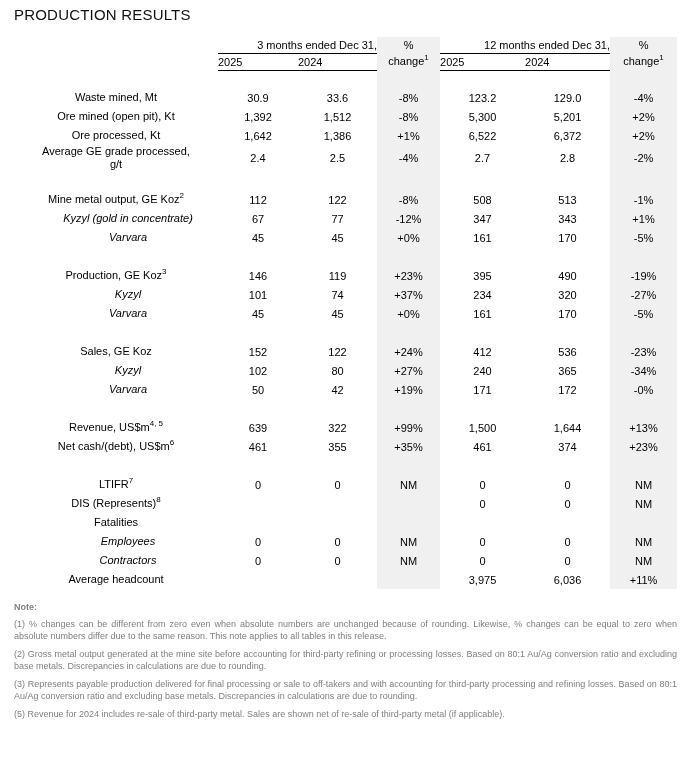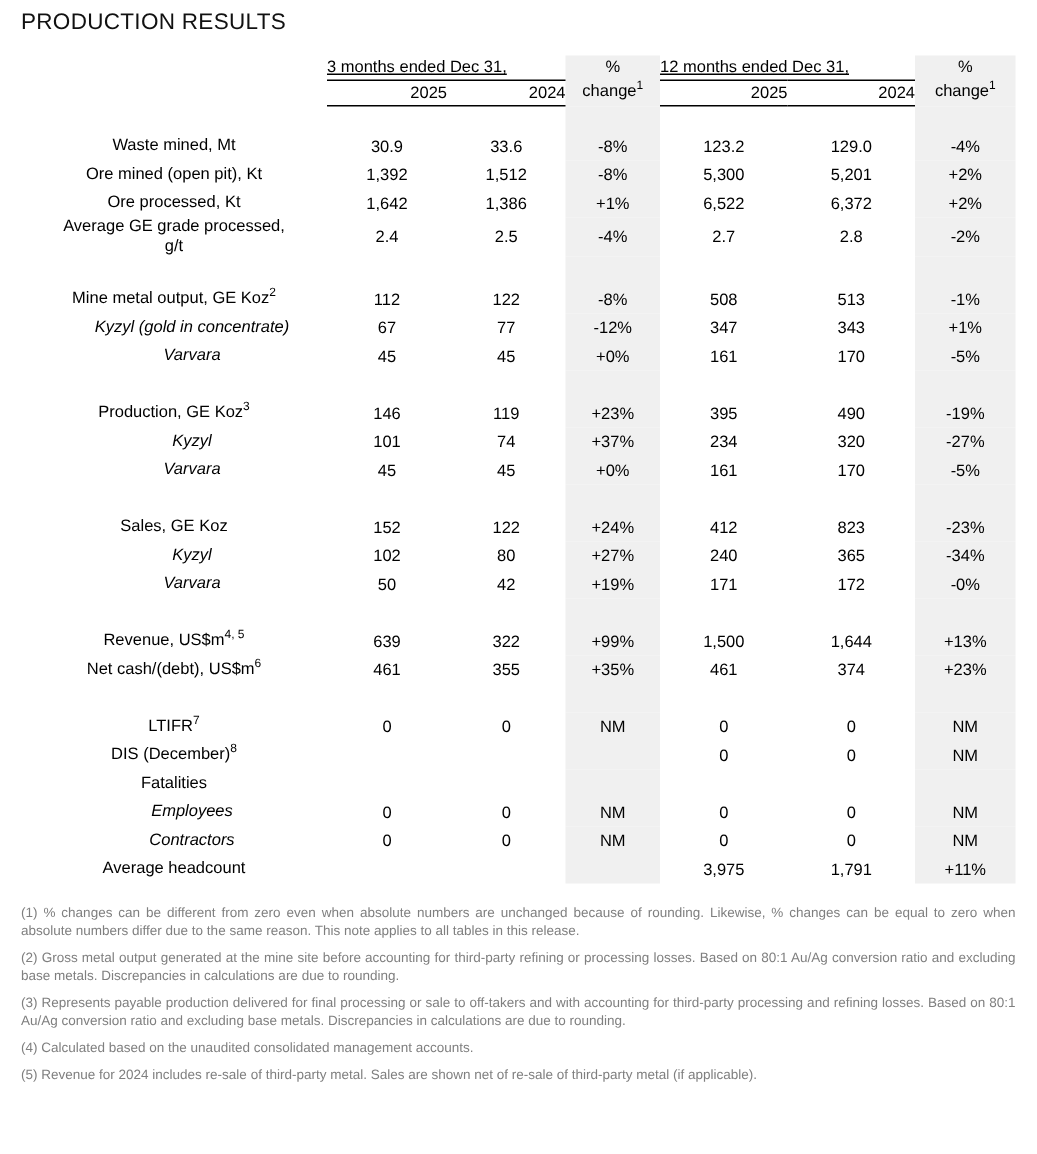--- a/index.html
+++ b/index.html
@@ -21,22 +21,22 @@
 
   table.results {
     border-collapse: collapse;
     table-layout: fixed;
     width: 663px;
     font-size: 11px;
   }
   td { padding: 0; vertical-align: middle; }
 
   
-  .grp { text-align: left; height: 16px; line-height: 16px; white-space: nowrap; text-decoration: underline; }
-  .yr  { text-align: right; height: 16px; line-height: 16px; }
+  .grp { text-align: right; height: 16px; line-height: 16px; white-space: nowrap; }
+  .yr  { text-align: left; height: 16px; line-height: 16px; }
   .bb  { border-bottom: 1px solid #000000; }
   .pct { text-align: center; vertical-align: top; }
   .pl  { display: block; line-height: 16px; }
 
   .band { background: #f0f0f0; }
 
   tr.data td { height: 19px; }
   .lbl { text-align: center; line-height: 13px; }
   .ind { padding-left: 24px; font-style: italic; }
   .l2  { display: block; }
@@ -227,21 +227,21 @@
           <td></td>
           <td class="band"></td>
         </tr>
 
     <tr class="data">
       <td class="lbl"><span>Sales, GE Koz</span><sup class="sup"></sup><span class="l2"></span></td>
       <td class="num">152</td>
       <td class="num">122</td>
       <td class="num band">+24%</td>
       <td class="num">412</td>
-      <td class="num">823</td>
+      <td class="num">536</td>
       <td class="num band">-23%</td>
     </tr>
     <tr class="data">
       <td class="lbl ind"><span>Kyzyl</span><sup class="sup"></sup><span class="l2"></span></td>
       <td class="num">102</td>
       <td class="num">80</td>
       <td class="num band">+27%</td>
       <td class="num">240</td>
       <td class="num">365</td>
       <td class="num band">-34%</td>
@@ -298,21 +298,21 @@
     <tr class="data">
       <td class="lbl"><span>LTIFR</span><sup class="sup">7</sup><span class="l2"></span></td>
       <td class="num">0</td>
       <td class="num">0</td>
       <td class="num band">NM</td>
       <td class="num">0</td>
       <td class="num">0</td>
       <td class="num band">NM</td>
     </tr>
     <tr class="data">
-      <td class="lbl"><span>DIS (December)</span><sup class="sup">8</sup><span class="l2"></span></td>
+      <td class="lbl"><span>DIS (Represents)</span><sup class="sup">8</sup><span class="l2"></span></td>
       <td class="num"></td>
       <td class="num"></td>
       <td class="num band"></td>
       <td class="num">0</td>
       <td class="num">0</td>
       <td class="num band">NM</td>
     </tr>
     <tr class="data">
       <td class="lbl"><span>Fatalities</span><sup class="sup"></sup><span class="l2"></span></td>
       <td class="num"></td>
@@ -339,28 +339,28 @@
       <td class="num">0</td>
       <td class="num">0</td>
       <td class="num band">NM</td>
     </tr>
     <tr class="data">
       <td class="lbl"><span>Average headcount</span><sup class="sup"></sup><span class="l2"></span></td>
       <td class="num"></td>
       <td class="num"></td>
       <td class="num band"></td>
       <td class="num">3,975</td>
-      <td class="num">1,791</td>
+      <td class="num">6,036</td>
       <td class="num band">+11%</td>
     </tr>
   </tbody>
     </table>
 
   <div class="notes">
+    <p class="note-head">Note:</p>
     <p class="note-item">(1) % changes can be different from zero even when absolute numbers are unchanged because of rounding. Likewise, % changes can be equal to zero when absolute numbers differ due to the same reason. This note applies to all tables in this release.</p>
     <p class="note-item">(2) Gross metal output generated at the mine site before accounting for third-party refining or processing losses. Based on 80:1 Au/Ag conversion ratio and excluding base metals. Discrepancies in calculations are due to rounding.</p>
     <p class="note-item">(3) Represents payable production delivered for final processing or sale to off-takers and with accounting for third-party processing and refining losses. Based on 80:1 Au/Ag conversion ratio and excluding base metals. Discrepancies in calculations are due to rounding.</p>
-    <p class="note-item">(4) Calculated based on the unaudited consolidated management accounts.</p>
     <p class="note-item">(5) Revenue for 2024 includes re-sale of third-party metal. Sales are shown net of re-sale of third-party metal (if applicable).</p>
 
   </div>
 
 </div>
 
 </body></html>

